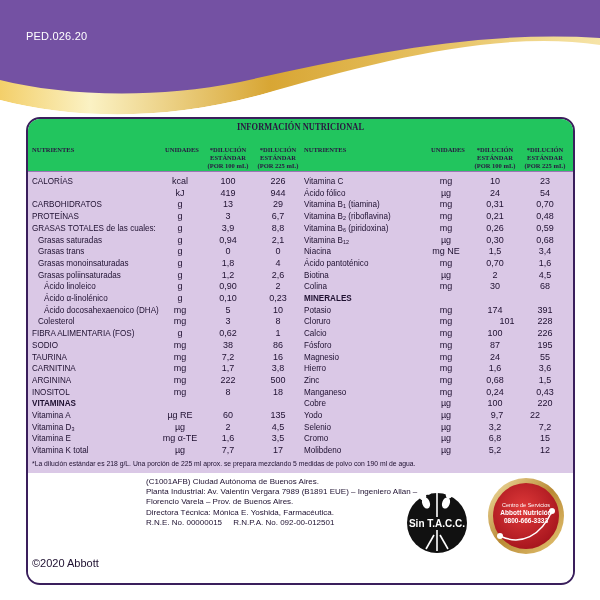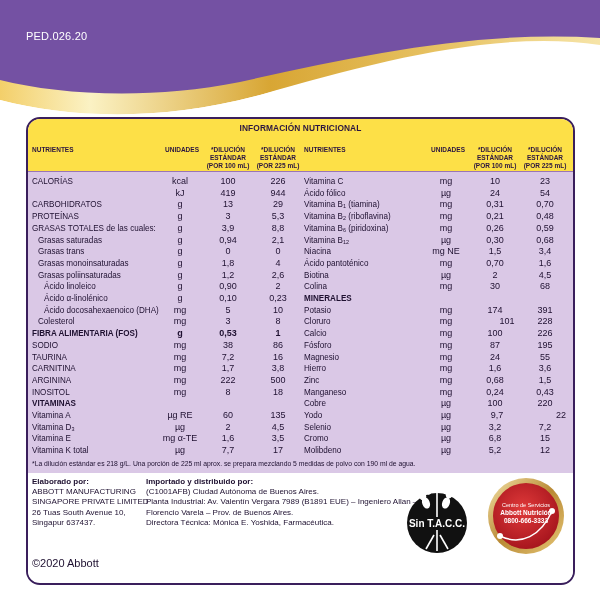--- a/index.html
+++ b/index.html
@@ -12,22 +12,23 @@
   .code {
     position: absolute; left: 26px; top: 30px;
     color: #ffffff; font-size: 11px; letter-spacing: 0.2px;
   }
   .panel {
     position: absolute; left: 26px; top: 117px; width: 545px; height: 464px;
     border: 2px solid #3a1f5c; border-radius: 14px;
     overflow: hidden; background: #ffffff;
   }
   .panel-head {
-    background: #fde047; height: 52px; position: relative;
+    background: #22c55e; height: 52px; position: relative;
     border-bottom: 1px solid #9a75b4;
+    font-family: Liberation Serif, serif;
   }
   .panel-title {
     position: absolute; top: 3px; left: 0; right: 0; text-align: center;
     font-size: 9.5px; font-weight: bold; color: #2a1540; letter-spacing: 0.1px;
     transform: scaleX(0.88);
   }
   .hcell {
     position: absolute; font-size: 6.5px; font-weight: bold; color: #2a1540;
     line-height: 8px; text-align: center;
   }
@@ -124,21 +125,21 @@
         <div class="row" style="top: 27.4px; left: 0px; width: 270px;">
           <span class="cell name" style="left: 4px;"><span>CARBOHIDRATOS</span></span>
           <span class="cell unit" style="left: 132px; width: 40px;">g</span>
           <span class="cell v1" style="left: 175px; width: 50px;">13</span>
           <span class="cell v2" style="left: 225px; width: 50px;">29</span>
         </div>
         <div class="row" style="top: 39.1px; left: 0px; width: 270px;">
           <span class="cell name" style="left: 4px;"><span>PROTEÍNAS</span></span>
           <span class="cell unit" style="left: 132px; width: 40px;">g</span>
           <span class="cell v1" style="left: 175px; width: 50px;">3</span>
-          <span class="cell v2" style="left: 225px; width: 50px;">5,3</span>
+          <span class="cell v2" style="left: 225px; width: 50px;">6,7</span>
         </div>
         <div class="row" style="top: 50.8px; left: 0px; width: 270px;">
           <span class="cell name" style="left: 4px;"><span>GRASAS TOTALES de las cuales:</span></span>
           <span class="cell unit" style="left: 132px; width: 40px;">g</span>
           <span class="cell v1" style="left: 175px; width: 50px;">3,9</span>
           <span class="cell v2" style="left: 225px; width: 50px;">8,8</span>
         </div>
         <div class="row" style="top: 62.5px; left: 0px; width: 270px;">
           <span class="cell name" style="left: 10px;"><span>Grasas saturadas</span></span>
           <span class="cell unit" style="left: 132px; width: 40px;">g</span>
@@ -180,24 +181,24 @@
           <span class="cell unit" style="left: 132px; width: 40px;">mg</span>
           <span class="cell v1" style="left: 175px; width: 50px;">5</span>
           <span class="cell v2" style="left: 225px; width: 50px;">10</span>
         </div>
         <div class="row" style="top: 144.4px; left: 0px; width: 270px;">
           <span class="cell name" style="left: 10px;"><span>Colesterol</span></span>
           <span class="cell unit" style="left: 132px; width: 40px;">mg</span>
           <span class="cell v1" style="left: 175px; width: 50px;">3</span>
           <span class="cell v2" style="left: 225px; width: 50px;">8</span>
         </div>
-        <div class="row" style="top: 156.1px; left: 0px; width: 270px; font-weight: bold;">
+        <div class="row" style="top: 156.1px; left: 0px; width: 270px;">
           <span class="cell name" style="left: 4px;"><span>FIBRA ALIMENTARIA (FOS)</span></span>
           <span class="cell unit" style="left: 132px; width: 40px;">g</span>
-          <span class="cell v1" style="left: 175px; width: 50px;">0,53</span>
+          <span class="cell v1" style="left: 175px; width: 50px;">0,62</span>
           <span class="cell v2" style="left: 225px; width: 50px;">1</span>
         </div>
         <div class="row" style="top: 167.8px; left: 0px; width: 270px;">
           <span class="cell name" style="left: 4px;"><span>SODIO</span></span>
           <span class="cell unit" style="left: 132px; width: 40px;">mg</span>
           <span class="cell v1" style="left: 175px; width: 50px;">38</span>
           <span class="cell v2" style="left: 225px; width: 50px;">86</span>
         </div>
         <div class="row" style="top: 179.5px; left: 0px; width: 270px;">
           <span class="cell name" style="left: 4px;"><span>TAURINA</span></span>
@@ -372,21 +373,21 @@
         <div class="row" style="top: 226.3px; left: 272px; width: 270px;">
           <span class="cell name" style="left: 4px;"><span>Cobre</span></span>
           <span class="cell unit" style="left: 126px; width: 40px;">µg</span>
           <span class="cell v1" style="left: 170px; width: 50px;">100</span>
           <span class="cell v2" style="left: 220px; width: 50px;">220</span>
         </div>
         <div class="row" style="top: 238px; left: 272px; width: 270px;">
           <span class="cell name" style="left: 4px;"><span>Yodo</span></span>
           <span class="cell unit" style="left: 126px; width: 40px;">µg</span>
           <span class="cell v1" style="left: 172px; width: 50px;">9,7</span>
-          <span class="cell v2" style="left: 236px; width: 50px;">22</span>
+          <span class="cell v2" style="left: 210px; width: 50px;">22</span>
         </div>
         <div class="row" style="top: 249.7px; left: 272px; width: 270px;">
           <span class="cell name" style="left: 4px;"><span>Selenio</span></span>
           <span class="cell unit" style="left: 126px; width: 40px;">µg</span>
           <span class="cell v1" style="left: 170px; width: 50px;">3,2</span>
           <span class="cell v2" style="left: 220px; width: 50px;">7,2</span>
         </div>
         <div class="row" style="top: 261.4px; left: 272px; width: 270px;">
           <span class="cell name" style="left: 4px;"><span>Cromo</span></span>
           <span class="cell unit" style="left: 126px; width: 40px;">µg</span>
@@ -397,33 +398,26 @@
           <span class="cell name" style="left: 4px;"><span>Molibdeno</span></span>
           <span class="cell unit" style="left: 126px; width: 40px;">µg</span>
           <span class="cell v1" style="left: 170px; width: 50px;">5,2</span>
           <span class="cell v2" style="left: 220px; width: 50px;">12</span>
         </div>
       </div>
     <div class="footnote">*La dilución estándar es 218 g/L. Una porción de 225 ml aprox. se prepara mezclando 5 medidas de polvo con 190 ml de agua.</div>
   </div>
 
   <div class="foot">
-    <div class="foot-block" style="left:4px;top:4px;">
-      <div class="ttl">Elaborado por:</div>
-      <div>ABBOTT MANUFACTURING</div>
-      <div>SINGAPORE PRIVATE LIMITED</div>
-      <div>26 Tuas South Avenue 10,</div>
-      <div>Singapur 637437.</div>
-    </div>
     <div class="foot-block" style="left:118px;top:4px;">
-      <div class="ttl">Importado y distribuido por:</div>
       <div>(C1001AFB) Ciudad Autónoma de Buenos Aires.</div>
       <div>Planta Industrial: Av. Valentín Vergara 7989 (B1891 EUE) – Ingeniero Allan –</div>
       <div>Florencio Varela – Prov. de Buenos Aires.</div>
       <div>Directora Técnica:  Mónica E. Yoshida, Farmacéutica.</div>
+      <div style="white-space:pre">R.N.E. No. 00000015     R.N.P.A. No. 092-00-012501</div>
     </div>
     <div class="copyright">©2020 Abbott</div>
 
     <svg class="badge" style="left:378px;top:6px;" width="62" height="78" viewBox="0 0 62 78">
       <circle cx="31" cy="44" r="30" fill="#111"></circle>
       <g stroke="#fff" stroke-width="1.6" fill="#fff">
         <ellipse cx="16" cy="16" rx="3" ry="5" transform="rotate(-25 16 16)"></ellipse>
         <ellipse cx="22" cy="10" rx="3" ry="5" transform="rotate(-10 22 10)"></ellipse>
         <ellipse cx="30" cy="6" rx="3" ry="5"></ellipse>
         <ellipse cx="38" cy="8" rx="3" ry="5" transform="rotate(15 38 8)"></ellipse>

